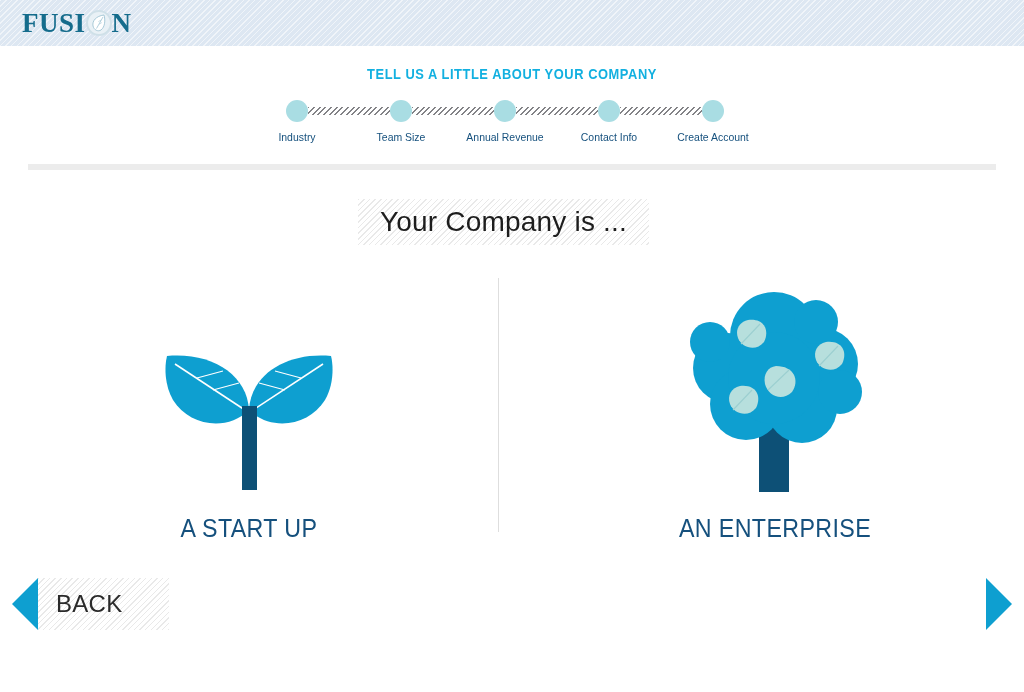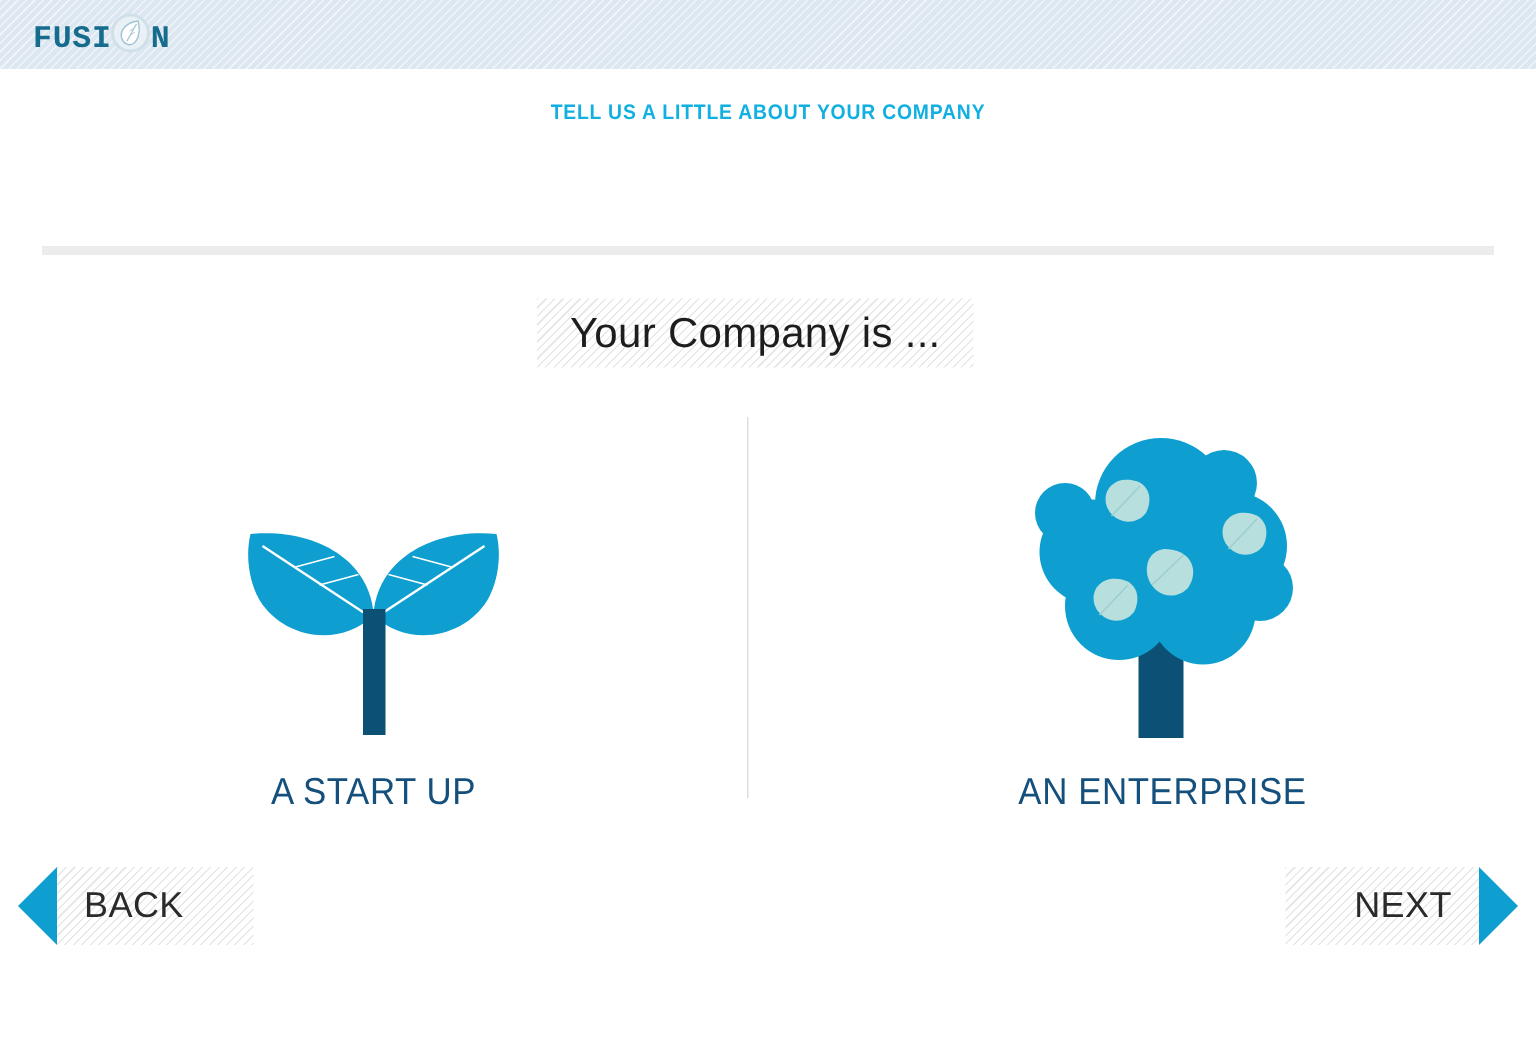--- a/index.html
+++ b/index.html
@@ -61,23 +61,23 @@
   }
   #logo {
     position: absolute;
     left: 22px;
     top: 7px;
     height: 32px;
     display: flex;
     align-items: center;
   }
   #logo-text {
-    font-family: Liberation Mono, monospace;
+    font-family: Liberation Serif, serif;
     font-weight: bold;
-    font-size: 21px;
+    font-size: 27px;
     letter-spacing: 0.5px;
     color: #156c8c;
     line-height: 1;
   }
   .logo-seg { display: inline-block; }
   #logo-o {
     position: relative;
     display: inline-block;
     width: 26px;
     height: 26px;
@@ -278,20 +278,40 @@
               <path d="M12 1 C4 2 0 7 1 12 C2 16 6 18 9 16 C13 13 13.5 6 12 1 Z" fill="#ffffff" stroke="#9fc4d4" stroke-width="0.9"></path>
               <path d="M11 3 L4.5 14.5" stroke="#9fc4d4" stroke-width="0.8" fill="none"></path>
               <path d="M9.2 6 L6.4 7.6 M9.8 8.6 L7.1 10.2" stroke="#9fc4d4" stroke-width="0.6" fill="none"></path>
             </svg></span><span class="logo-seg">N</span>
       </div>
     </div>
   </div>
 
   <div id="step-title">TELL US A LITTLE ABOUT YOUR COMPANY</div>
 
+  <div id="stepper">
+    <div class="step-track">
+      <div class="step-connector stripes-connector" style="left:22px;  width:82px;"></div>
+      <div class="step-connector stripes-connector" style="left:126px; width:82px;"></div>
+      <div class="step-connector stripes-connector" style="left:230px; width:82px;"></div>
+      <div class="step-connector stripes-connector" style="left:334px; width:82px;"></div>
+
+      <div class="step-dot" style="left:0px;"></div>
+      <div class="step-dot" style="left:104px;"></div>
+      <div class="step-dot" style="left:208px;"></div>
+      <div class="step-dot" style="left:312px;"></div>
+      <div class="step-dot" style="left:416px;"></div>
+    </div>
+
+    <div class="step-label" style="left:11px;">Industry</div>
+    <div class="step-label" style="left:115px;">Team Size</div>
+    <div class="step-label" style="left:219px;">Annual Revenue</div>
+    <div class="step-label" style="left:323px;">Contact Info</div>
+    <div class="step-label" style="left:427px;">Create Account</div>
+  </div>
 
   <div id="divider"></div>
 
   <div id="question-box" class="stripes-grey">
     <span id="question-text">Your Company is ...</span>
   </div>
 
   <div id="options">
 
     <div id="option-divider"></div>
@@ -355,19 +375,16 @@
   </div>
 
   <div class="navbtn" id="back-btn">
     <div class="nav-arrow left"></div>
     <div class="nav-plate stripes-grey">
       <span class="nav-text">BACK</span>
     </div>
   </div>
 
   <div class="navbtn" id="next-btn">
-    <div class="nav-plate stripes-grey">
-      <span class="nav-text">NEXT</span>
-    </div>
     <div class="nav-arrow right"></div>
   </div>
 
 </div>
 
 </body></html>

